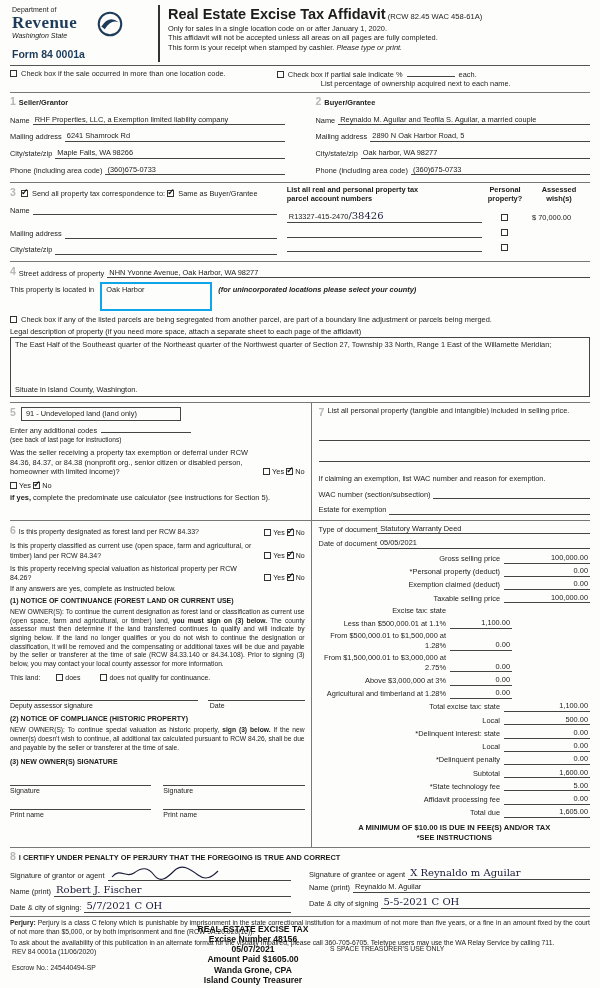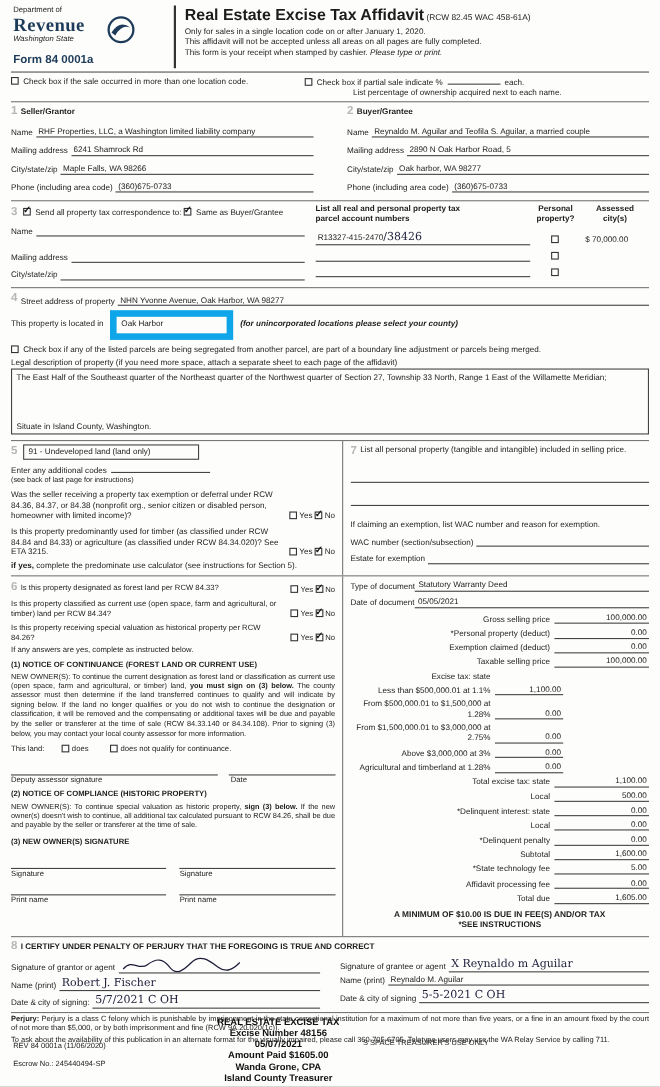--- a/index.html
+++ b/index.html
@@ -8,21 +8,21 @@
   font-family:"Liberation Sans",sans-serif;font-size:7.4px;line-height:1.3;
   position:relative;padding:5px 10px 0 10px;overflow:hidden}
 .b{font-weight:bold}.i{font-style:italic}.small{font-size:6.6px}
 .hand{font-family:"DejaVu Serif",serif;font-size:10px;color:#1b1b3a;white-space:nowrap}
 .cb{display:inline-block;width:7px;height:7px;border:1px solid #333;position:relative;vertical-align:-1px;margin:0 2px 0 0;background:#fff}
 .cb.checked::after{content:"\2713";position:absolute;left:-1px;top:-4px;font-size:9px;font-weight:bold;color:#111}
 .secnum{color:#b7b7b7;font-weight:bold;font-size:10.5px;margin-right:3px}
 
 .header{display:flex;padding-bottom:3px;border-bottom:1px solid #555}
 .logo-col{width:148px;flex:none;padding-left:2px}
-.logo-row{display:flex;align-items:flex-end;gap:20px}
+.logo-row{display:flex;align-items:center;gap:20px}
 .agency-top{font-size:7px}
 .agency-name{font-family:"Liberation Serif",serif;font-weight:bold;font-size:17px;color:#1e3c5a;letter-spacing:.4px;line-height:1}
 .agency-bottom{font-size:7px;font-style:italic}
 .logo{width:26px;height:26px;margin-top:2px}
 .form-num{font-size:10.5px;font-weight:bold;color:#1e3c5a;margin-top:8px}
 .title-col{flex:1;border-left:2px solid #333;padding-left:8px}
 .form-title{font-size:14.5px;font-weight:bold}
 .title-suffix{font-size:7.6px}
 
 .topchecks{display:flex;padding:3px 0;border-bottom:1px solid #777}
@@ -43,21 +43,21 @@
 .s3-head{display:flex;font-weight:bold;line-height:1.2}
 .s3-parcelcol{flex:1}
 .s3-pp{width:46px;text-align:center}
 .s3-av{width:62px;text-align:center}
 .s3-row{display:flex;align-items:flex-end;margin-top:5px}
 .s3-row .pline{flex:1;border-bottom:1px solid #444;min-height:9px;padding:0 2px;white-space:nowrap}
 .s3-row .ppbox{width:46px;text-align:center}
 .s3-row .avcell{width:62px;text-align:left;padding-left:4px}
 
 .sec4{padding:3px 0 5px 0;border-bottom:1px solid #777}
-.located-box{display:inline-block;border:6px solid #0ea5e9;padding:1px 22px 4px 4px;min-width:112px;margin:0 4px}
+.located-box{display:inline-block;border:2px solid #0ea5e9;padding:1px 22px 14px 4px;min-width:112px;margin:0 4px}
 .legalbox{border:1px solid #444;min-height:60px;padding:2px 4px;display:flex;flex-direction:column;justify-content:space-between;margin-top:1px}
 
 .twocol{display:flex;border-bottom:1px solid #777}
 .lcol{width:52%;border-right:1px solid #777;padding:3px 6px 5px 0}
 .rcol{flex:1;padding:3px 0 5px 7px}
 .codebox{border:1px solid #444;padding:1px 4px;display:inline-block;min-width:160px}
 .qrow{display:flex;margin-top:4px}
 .qtext{flex:1;padding-right:5px}
 .qyn{flex:none;white-space:nowrap;align-self:flex-end}
 .notice{font-size:6.7px;margin-top:3px;text-align:justify}
@@ -135,21 +135,21 @@
       </div>
       <div class="indent">List percentage of ownership acquired next to each name.</div>
     </div>
   </div>
 
   <div class="sec12">
     <div class="col">
       <div><span class="secnum">1</span><span class="b">Seller/Grantor</span></div>
       <div class="fline">
           <span class="lbl">Name</span>
-          <span class="fill">RHF Properties, LLC, a Washington limited liability company</span>
+          <span class="fill">RHF Properties, LLC, a Exemption limited liability company</span>
         </div>
       <div class="fline">
           <span class="lbl">Mailing address</span>
           <span class="fill">6241 Shamrock Rd</span>
         </div>
       <div class="fline">
           <span class="lbl">City/state/zip</span>
           <span class="fill">Maple Falls, WA 98266</span>
         </div>
       <div class="fline">
@@ -205,21 +205,21 @@
         <div class="s3-parcelcol">
           <div>List all real and personal property tax</div>
           <div>parcel account numbers</div>
         </div>
         <div class="s3-pp">
           <div>Personal</div>
           <div>property?</div>
         </div>
         <div class="s3-av">
           <div>Assessed</div>
-          <div>city(s)</div>
+          <div>wish(s)</div>
         </div>
       </div>
       <div class="s3-row">
         <span class="pline"><span>R13327-415-2470</span><span class="hand">/38426</span></span>
         <span class="ppbox"><span class="cb"></span></span>
         <span class="avcell">$ 70,000.00</span>
       </div>
       <div class="s3-row">
         <span class="pline"></span>
         <span class="ppbox"><span class="cb"></span></span>
@@ -264,21 +264,20 @@
       <div style="margin-top:4px">
         <span>Enter any additional codes</span>
         <span class="wline" style="width:90px"></span>
       </div>
       <div class="small">(see back of last page for instructions)</div>
       <div class="qrow">
         <span class="qtext">Was the seller receiving a property tax exemption or deferral under RCW 84.36, 84.37, or 84.38 (nonprofit org., senior citizen or disabled person, homeowner with limited income)?</span>
         <span class="qyn"><span class="cb"></span><span>Yes</span> <span class="cb checked"></span><span>No</span></span>
       </div>
       <div class="qrow">
-        <span class="qtext">Is this property predominantly used for timber (as classified under RCW 84.84 and 84.33) or agriculture (as classified under RCW 84.34.020)? See ETA 3215.</span>
         <span class="qyn"><span class="cb"></span><span>Yes</span> <span class="cb checked"></span><span>No</span></span>
       </div>
       <div style="margin-top:2px"><span class="b">if yes,</span><span> complete the predominate use calculator (see instructions for Section 5).</span></div>
     </div>
     <div class="rcol">
       <div class="qrow" style="margin-top:0">
         <span class="secnum">7</span>
         <span class="qtext">List all personal property (tangible and intangible) included in selling price.</span>
       </div>
       <div class="sigline" style="margin-top:10px"></div>

